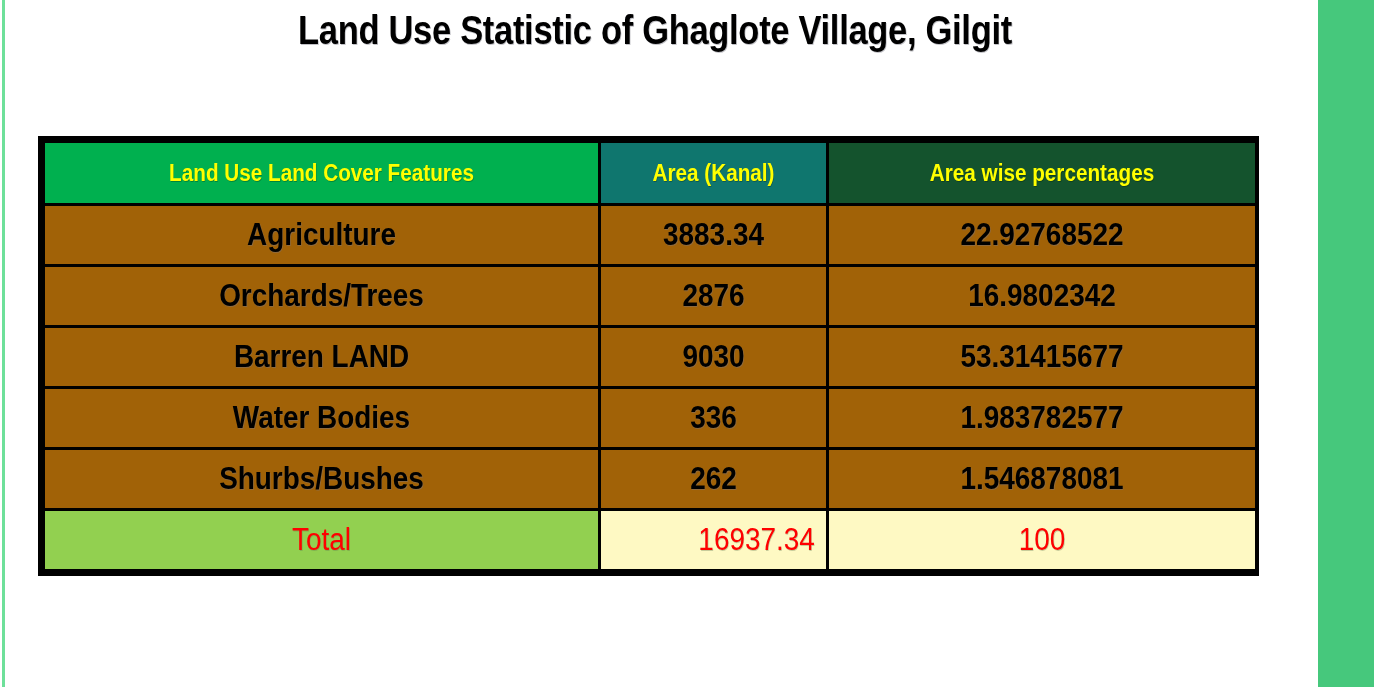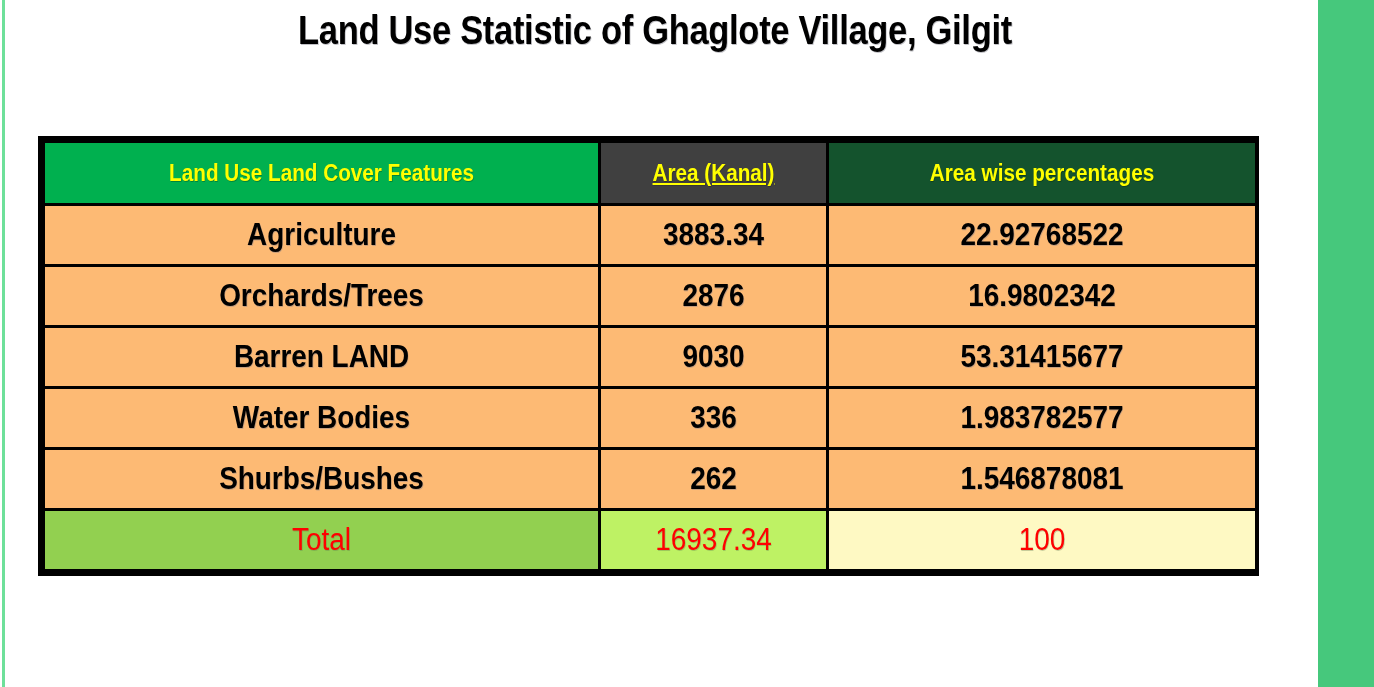--- a/index.html
+++ b/index.html
@@ -84,21 +84,21 @@
   table#land-use-table thead th {
     background: #00B04F;
     color: #FFFF00;
     font-weight: bold;
     height: 60px;
     font-size: 23px;
     text-shadow: 0.6px 0.6px 0 rgba(0,0,0,0.25);
   }
 
   table#land-use-table tbody td {
-    background: #fdba74;
+    background: #a16207;
     font-weight: bold;
     text-shadow: 0.7px 0.7px 0 rgba(120,120,140,0.40);
   }
 
   table#land-use-table tr.total-row td {
     background: #92D050;
     color: #FF0000;
     font-weight: normal;
     text-shadow: 0.7px 0.7px 0 rgba(100,120,80,0.35);
   }
@@ -122,21 +122,21 @@
     <colgroup>
       <col class="col-feature">
       <col class="col-area">
       <col class="col-pct">
     </colgroup>
     <thead>
       <tr>
         <th style="background: rgb(0, 176, 79); color: rgb(255, 255, 0);">
           <span class="cell-inner">Land Use Land Cover Features</span>
         </th>
-        <th style="background: #404040; color: rgb(255, 255, 0); text-decoration: underline;">
+        <th style="background: #0f766e; color: rgb(255, 255, 0);">
           <span class="cell-inner">Area (Kanal)</span>
         </th>
         <th style="background: #14532d; color: rgb(255, 255, 0);">
           <span class="cell-inner">Area wise percentages</span>
         </th>
       </tr>
     </thead>
     <tbody>
       <tr>
         <td>
@@ -190,21 +190,21 @@
             <span class="cell-inner">262</span>
           </td>
         <td>
             <span class="cell-inner">1.546878081</span>
           </td>
       </tr>
       <tr class="total-row">
         <td style="background: rgb(146, 208, 80); color: rgb(255, 0, 0);">
             <span class="cell-inner">Total</span>
           </td>
-        <td style="background: #bef264; color: rgb(255, 0, 0);">
+        <td style="background: #fef9c3; color: rgb(255, 0, 0); text-align: right;">
             <span class="cell-inner">16937.34</span>
           </td>
         <td style="background: #fef9c3; color: rgb(255, 0, 0);">
             <span class="cell-inner">100</span>
           </td>
       </tr>
     </tbody>
   </table>
 </div>
 

